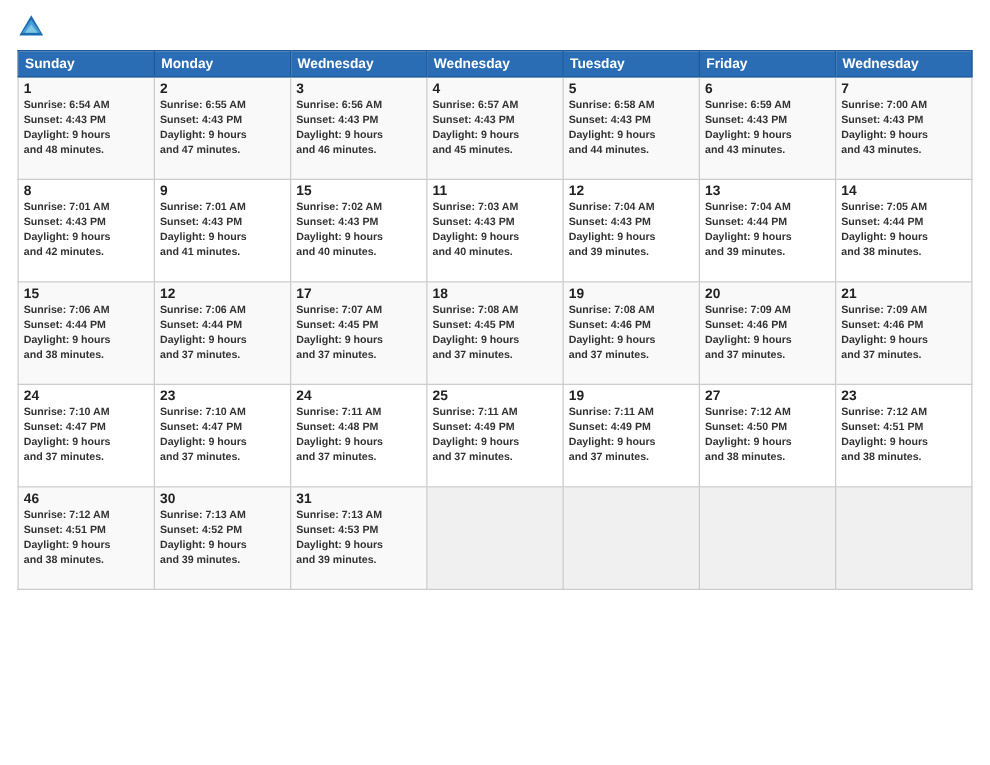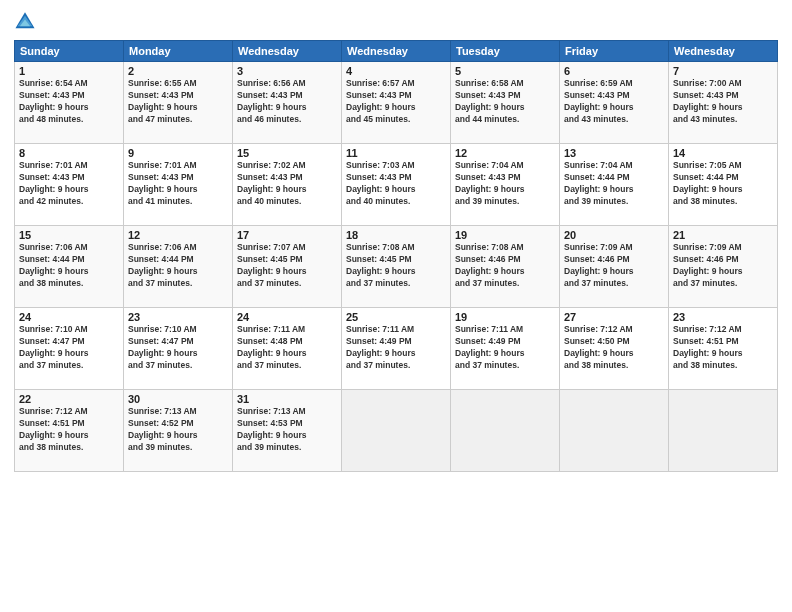--- a/index.html
+++ b/index.html
@@ -391,21 +391,21 @@
         <div class="day-info">
           Sunrise: 7:12 AM<br>
           Sunset: 4:51 PM<br>
           Daylight: 9 hours<br>
           and 38 minutes.
         </div>
       </td>
         </tr>
         <tr>
           <td>
-        <span class="day-num">22</span>
+        <span class="day-num">46</span>
         <div class="day-info">
           Sunrise: 7:12 AM<br>
           Sunset: 4:51 PM<br>
           Daylight: 9 hours<br>
           and 38 minutes.
         </div>
       </td>
           <td>
         <span class="day-num">30</span>
         <div class="day-info">

